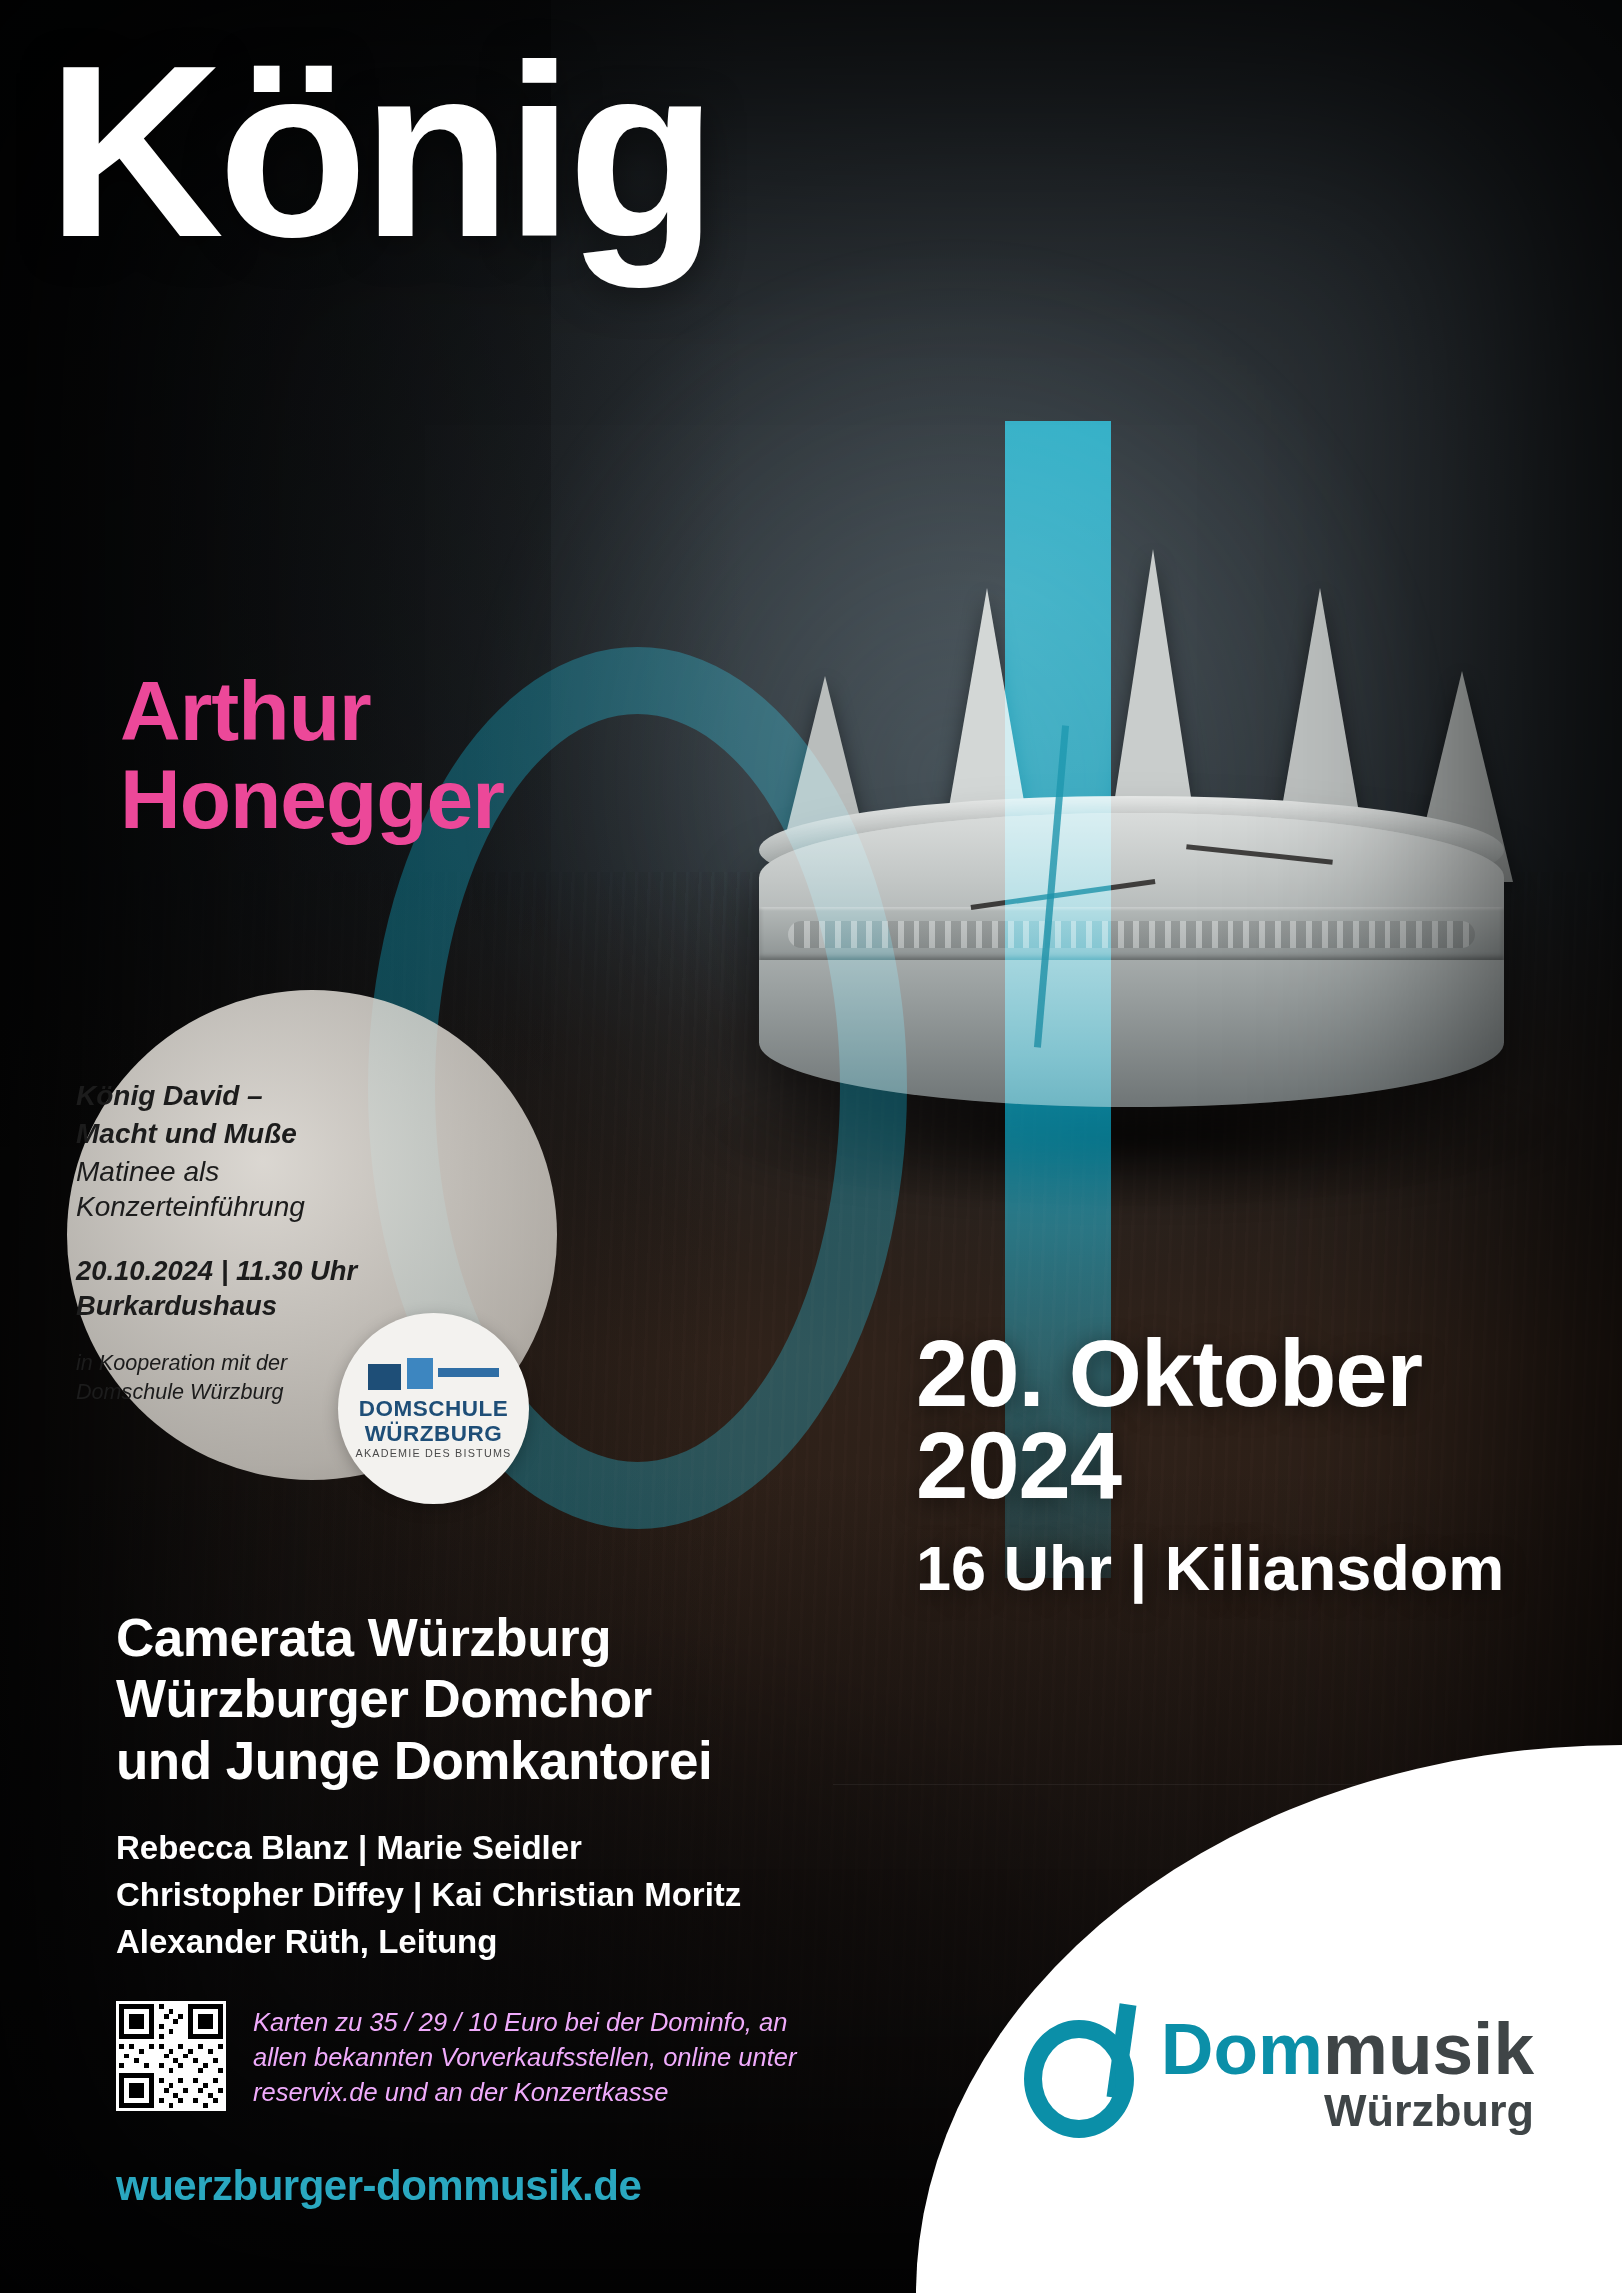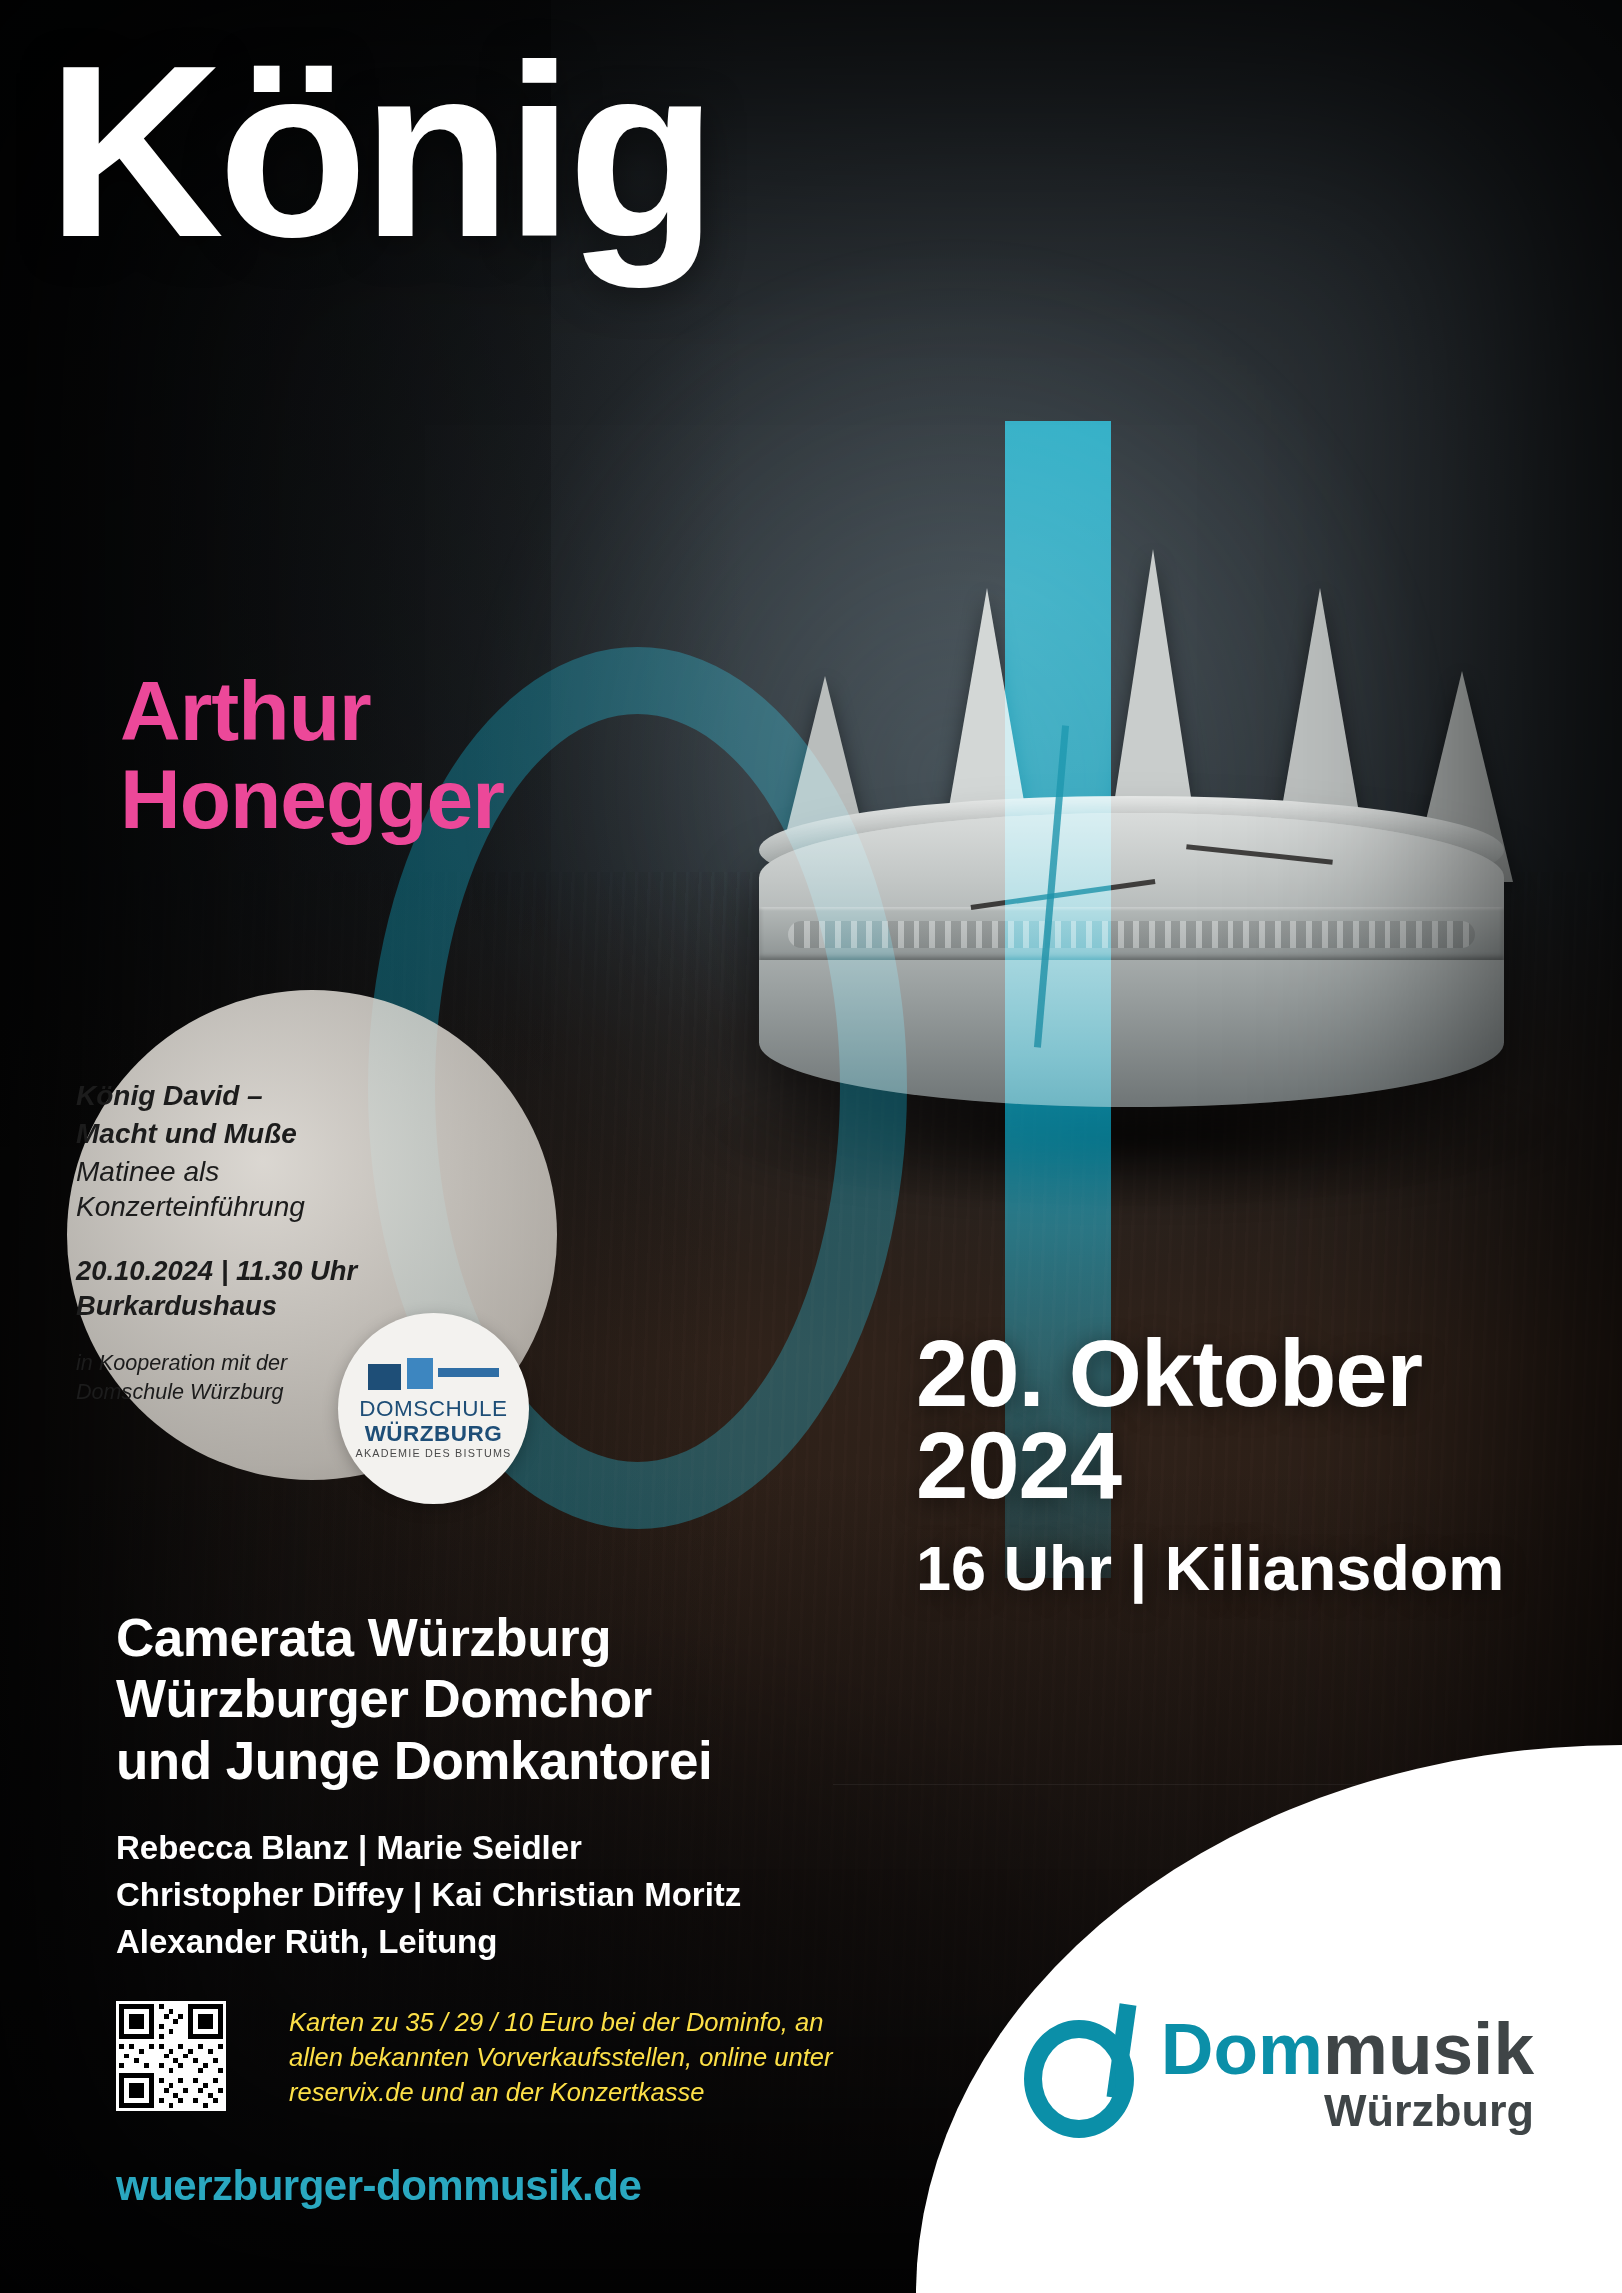--- a/index.html
+++ b/index.html
@@ -255,21 +255,21 @@
     margin-bottom: 5.9px;
   }
   .domschule .ds-marks i {
     position: absolute;
     display: block;
     background: #2f6ea5;
   }
   .domschule .ds-marks i.a { left: 7.8px;  top: 5.9px;  width: 33px; height: 25.5px; background:#1e4e77; }
   .domschule .ds-marks i.b { left: 47px; top: 0;    width: 25.5px; height: 31px; background:#3d86c0; }
   .domschule .ds-marks i.c { left: 78px; top: 9.8px; width: 61px; height: 8.8px;  background:#2f6ea5; }
-  .domschule .ds-l1 { font-size: 22.5px; font-weight: 400; color: #1e4e77; letter-spacing: 0.5px; line-height: 1.1; }
+  .domschule .ds-l1 { font-size: 22.5px; font-weight: 700; color: #1e4e77; letter-spacing: 0.5px; line-height: 1.1; }
   .domschule .ds-l2 { font-size: 22.5px; font-weight: 700; color: #1e4e77; letter-spacing: 0.5px; line-height: 1.1; }
   .domschule .ds-l3 { font-size: 10.8px; color: #4a4a4a; letter-spacing: 1.2px; margin-top: 0; }
 
   
   .date-block {
     position: absolute;
     left: 916px;
     top: 1328px;
     color: #ffffff;
     text-shadow: 0 3.9px 23.5px rgba(0,0,0,0.55);
@@ -322,25 +322,24 @@
     background: #ffffff;
     padding: 2.9px;
     box-sizing: border-box;
   }
   .qr svg { display: block; }
   .ticket-info {
     position: absolute;
     left: 253px;
     top: 2005px;
     width: 559px;
-    color: #fde047;
+    color: #f0abfc;
     font-size: 25.5px;
     font-style: italic;
     line-height: 1.38;
-    margin-left: 36px;
   }
   .url {
     position: absolute;
     left: 116px;
     top: 2162px;
     color: #2aa8c0;
     font-size: 42px;
     font-weight: 700;
     letter-spacing: -0.5px;
   }

